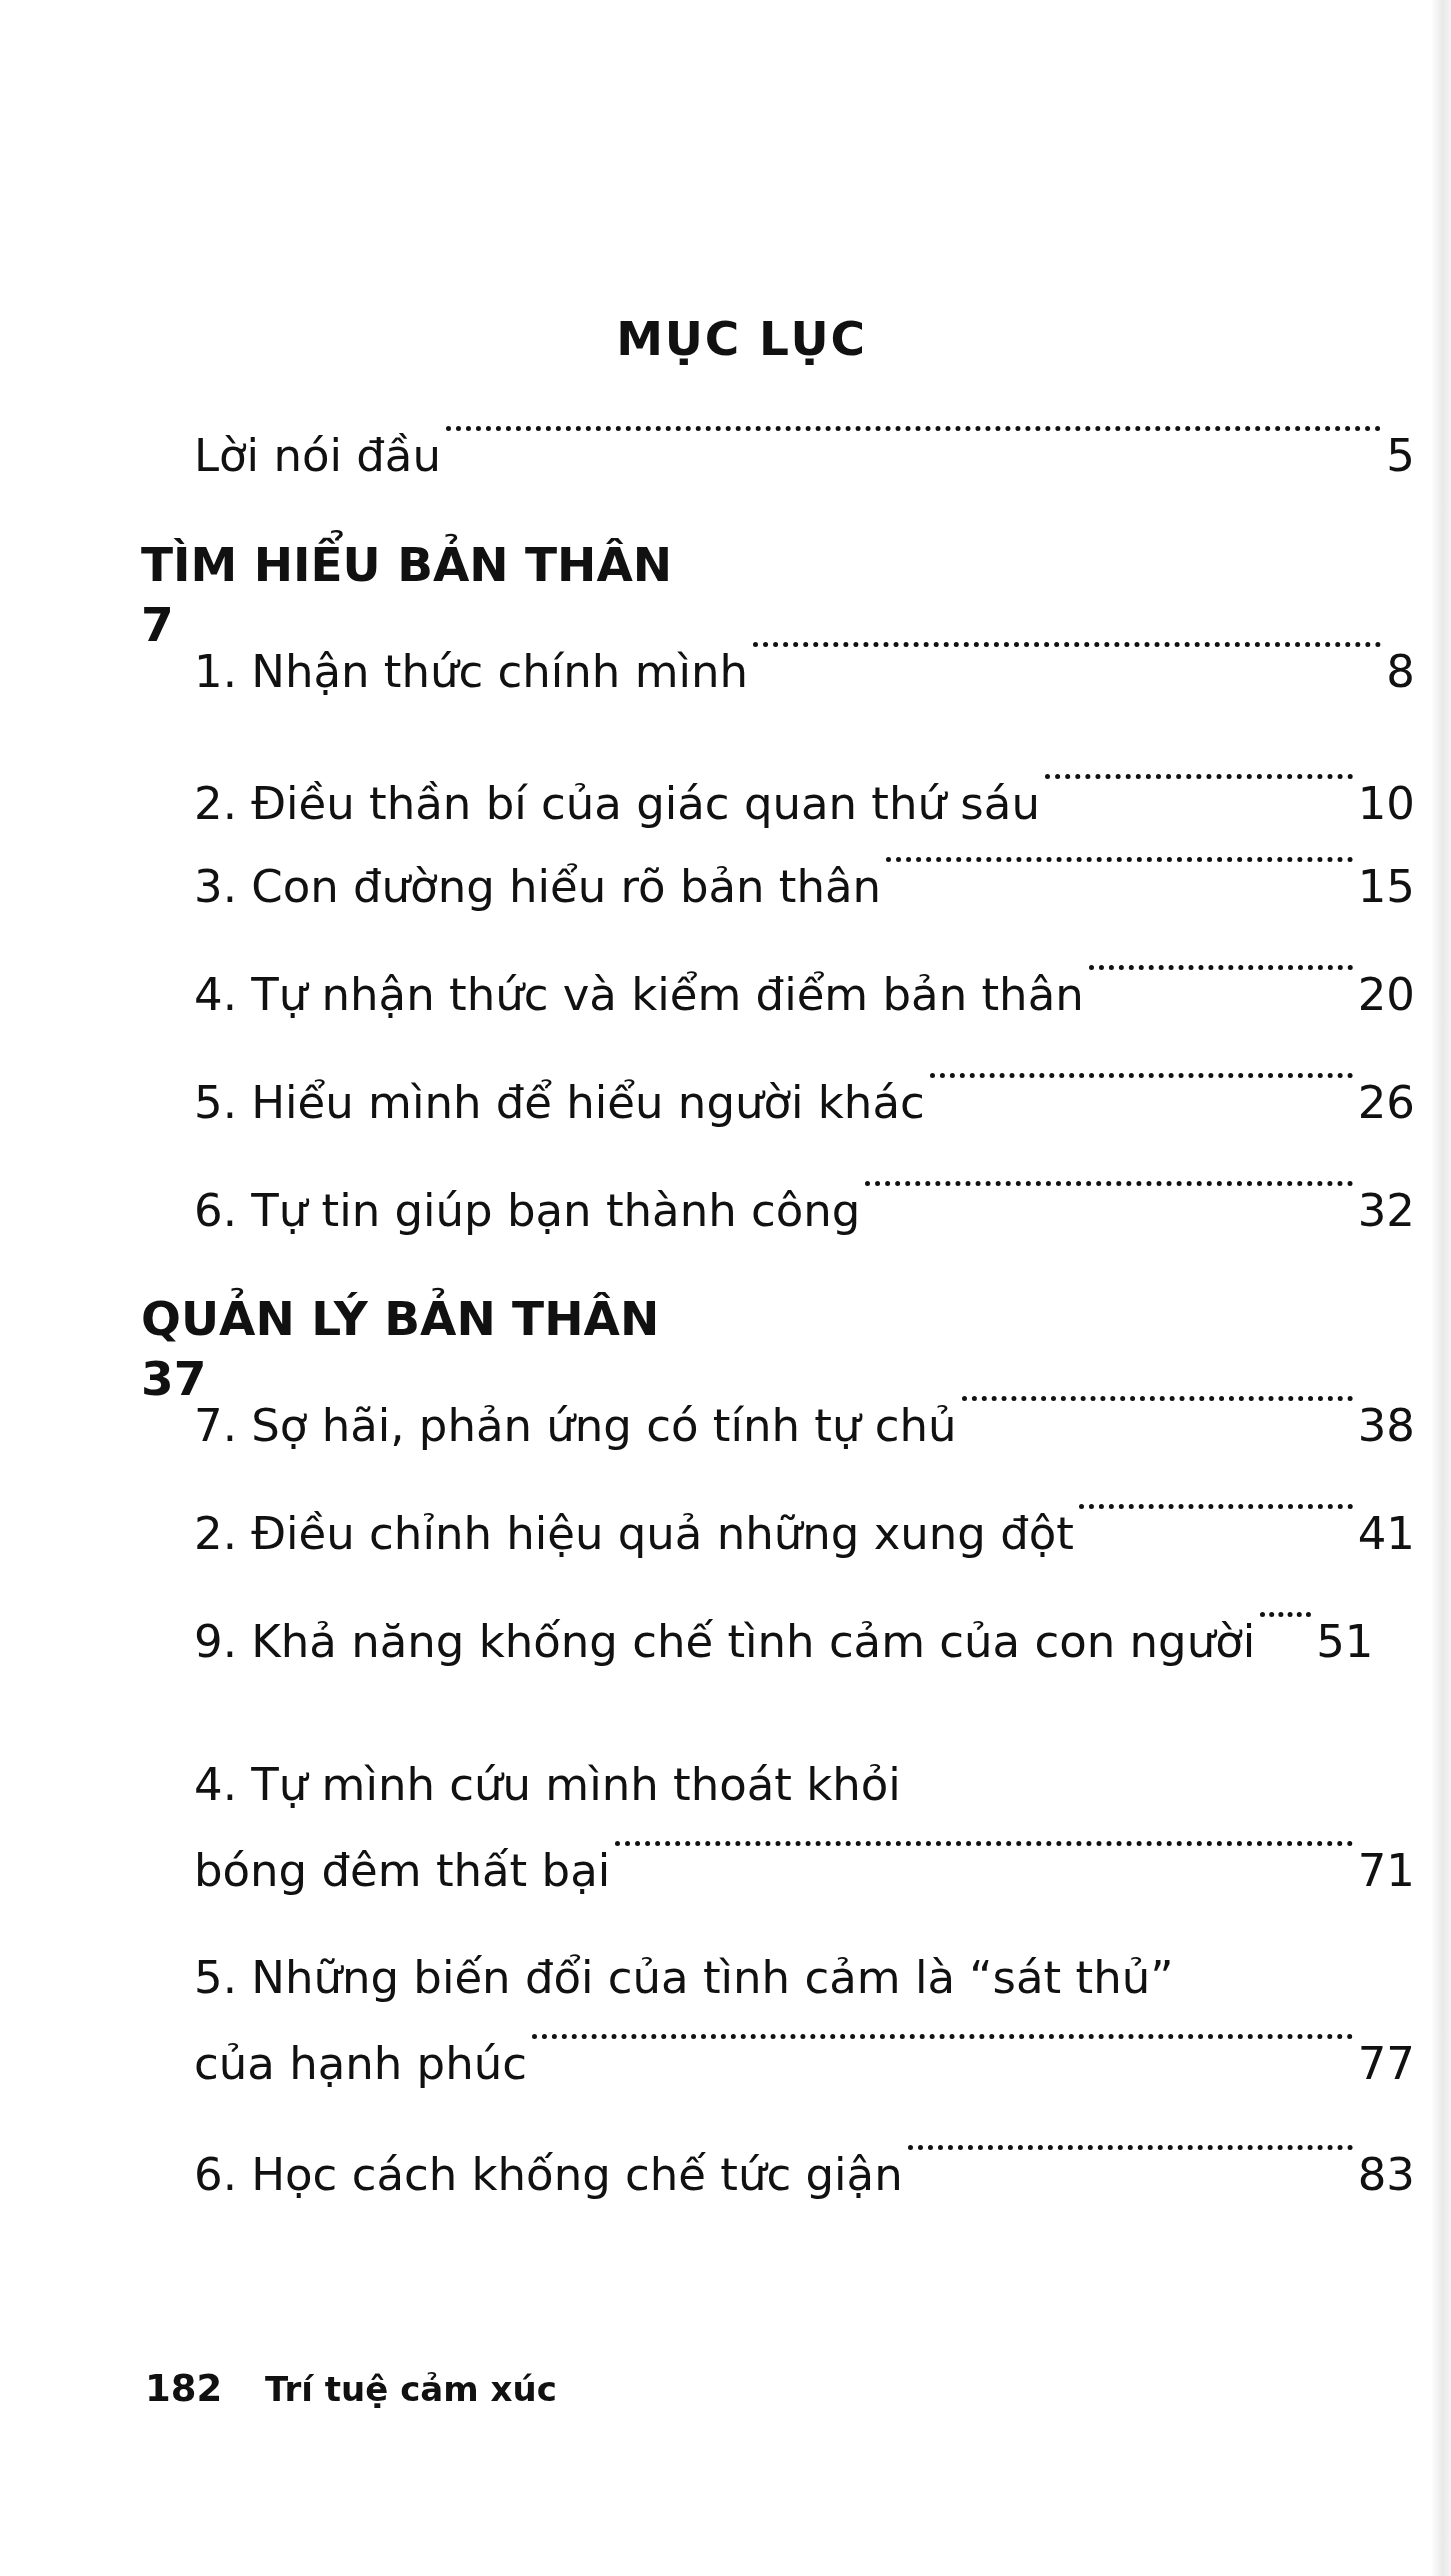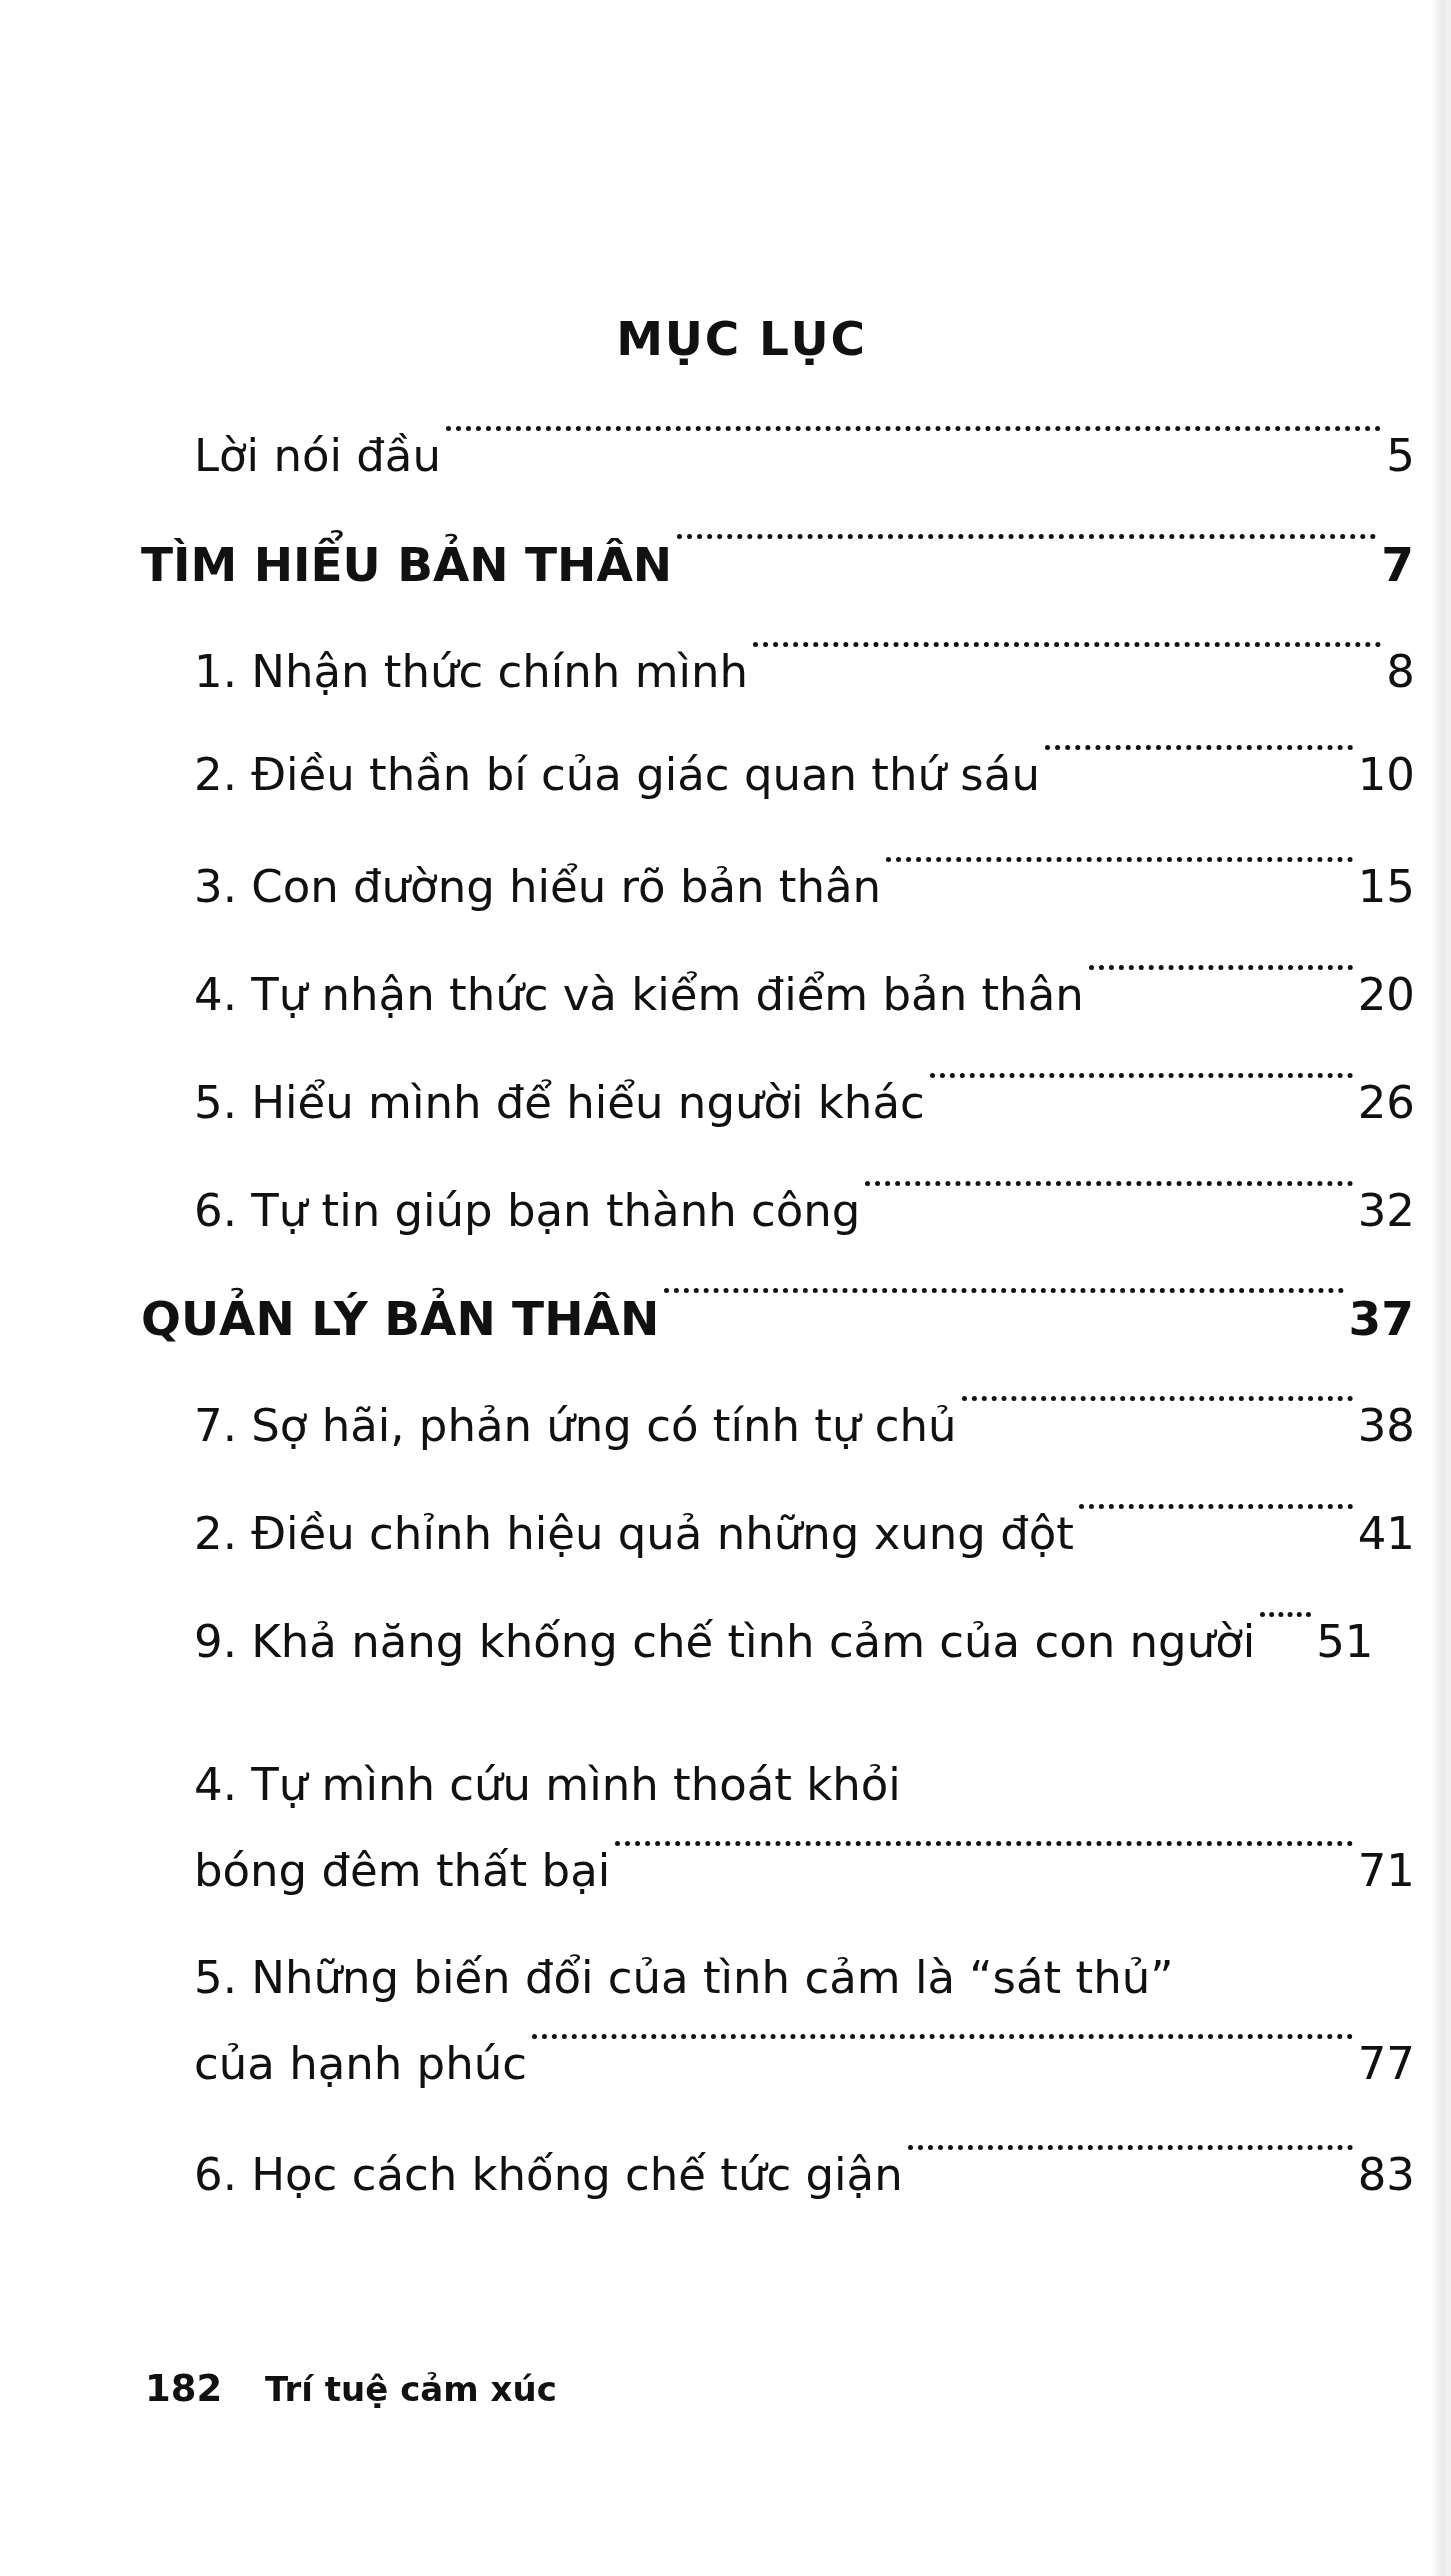--- a/index.html
+++ b/index.html
@@ -20,21 +20,21 @@
     text-align: center;
     font-weight: bold; font-size: 47px; letter-spacing: 1.7px; padding-left: 16px;
   }
   .toc { position: absolute; left: 0; top: 0; width: 1451px; }
   .row {
     position: absolute; left: 194px; width: 1221px;
     display: flex; align-items: flex-start;
     font-size: 45px; white-space: nowrap;
     transform-origin: left bottom;
   }
-  .row.section { left: 141px; width: 1273px; font-weight: bold; font-size: 47px; }
+  .row.section { left: 141px; width: 1273px; font-weight: bold; font-size: 47px; flex-direction: column; }
   .row .label { flex: 0 0 auto; }
   .row .leader {
     flex: 1 1 auto; overflow: hidden; margin: 0 5px;
     border-bottom: 5px dotted #111; height: 0; position: relative; top: -3.4px;
   }
   .row .page { flex: 0 0 auto; }
   .line1 {
     position: absolute; left: 194px; font-size: 45px; white-space: nowrap;
   }
   .footer {
@@ -63,21 +63,21 @@
     <span class="leader"></span>
     <span class="page">7</span>
   </div>
 
   <div class="row" style="top:645px">
     <span class="label">1. Nhận thức chính mình</span>
     <span class="leader"></span>
     <span class="page">8</span>
   </div>
 
-  <div class="row" style="top:748px">
+  <div class="row" style="top:777px">
     <span class="label">2. Điều thần bí của giác quan thứ sáu</span>
     <span class="leader"></span>
     <span class="page">10</span>
   </div>
 
   <div class="row" style="top:860px">
     <span class="label">3. Con đường hiểu rõ bản thân</span>
     <span class="leader"></span>
     <span class="page">15</span>
   </div>

